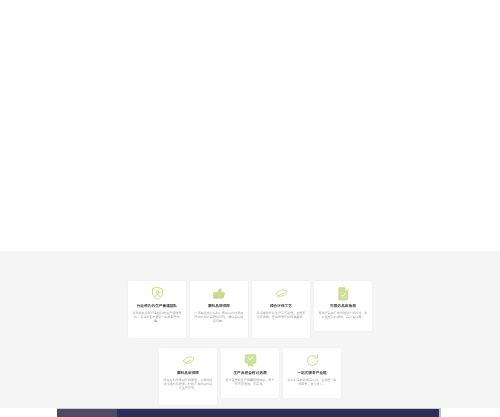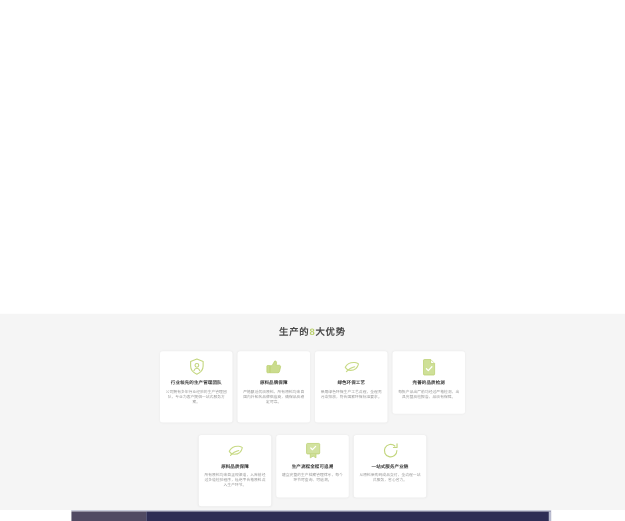--- a/index.html
+++ b/index.html
@@ -152,23 +152,20 @@
 </style>
 </head>
 <body>
 
 <div class="page">
 
   <div class="hero-blank"></div>
 
   <div class="advantages-section">
 
-    <div class="section-title">
-      <span>生产的</span><span class="title-accent">8</span><span>大优势</span>
-    </div>
 
     <div class="card-row row-1">
 
       <div class="adv-card tall">
         <span class="card-icon">
           <svg width="15" height="15" viewBox="0 0 24 24" fill="none" stroke="#c3d67e" stroke-width="1.4" stroke-linecap="round" stroke-linejoin="round">
             <path d="M12 2 L20 5 V11 c0 5 -3.5 8.6 -8 10.5 C7.5 19.6 4 16 4 11 V5 Z"></path>
             <circle cx="12" cy="10" r="2.4"></circle>
             <path d="M8.2 17 c0.8 -2.2 2.2 -3.2 3.8 -3.2 s3 1 3.8 3.2"></path>
           </svg>

